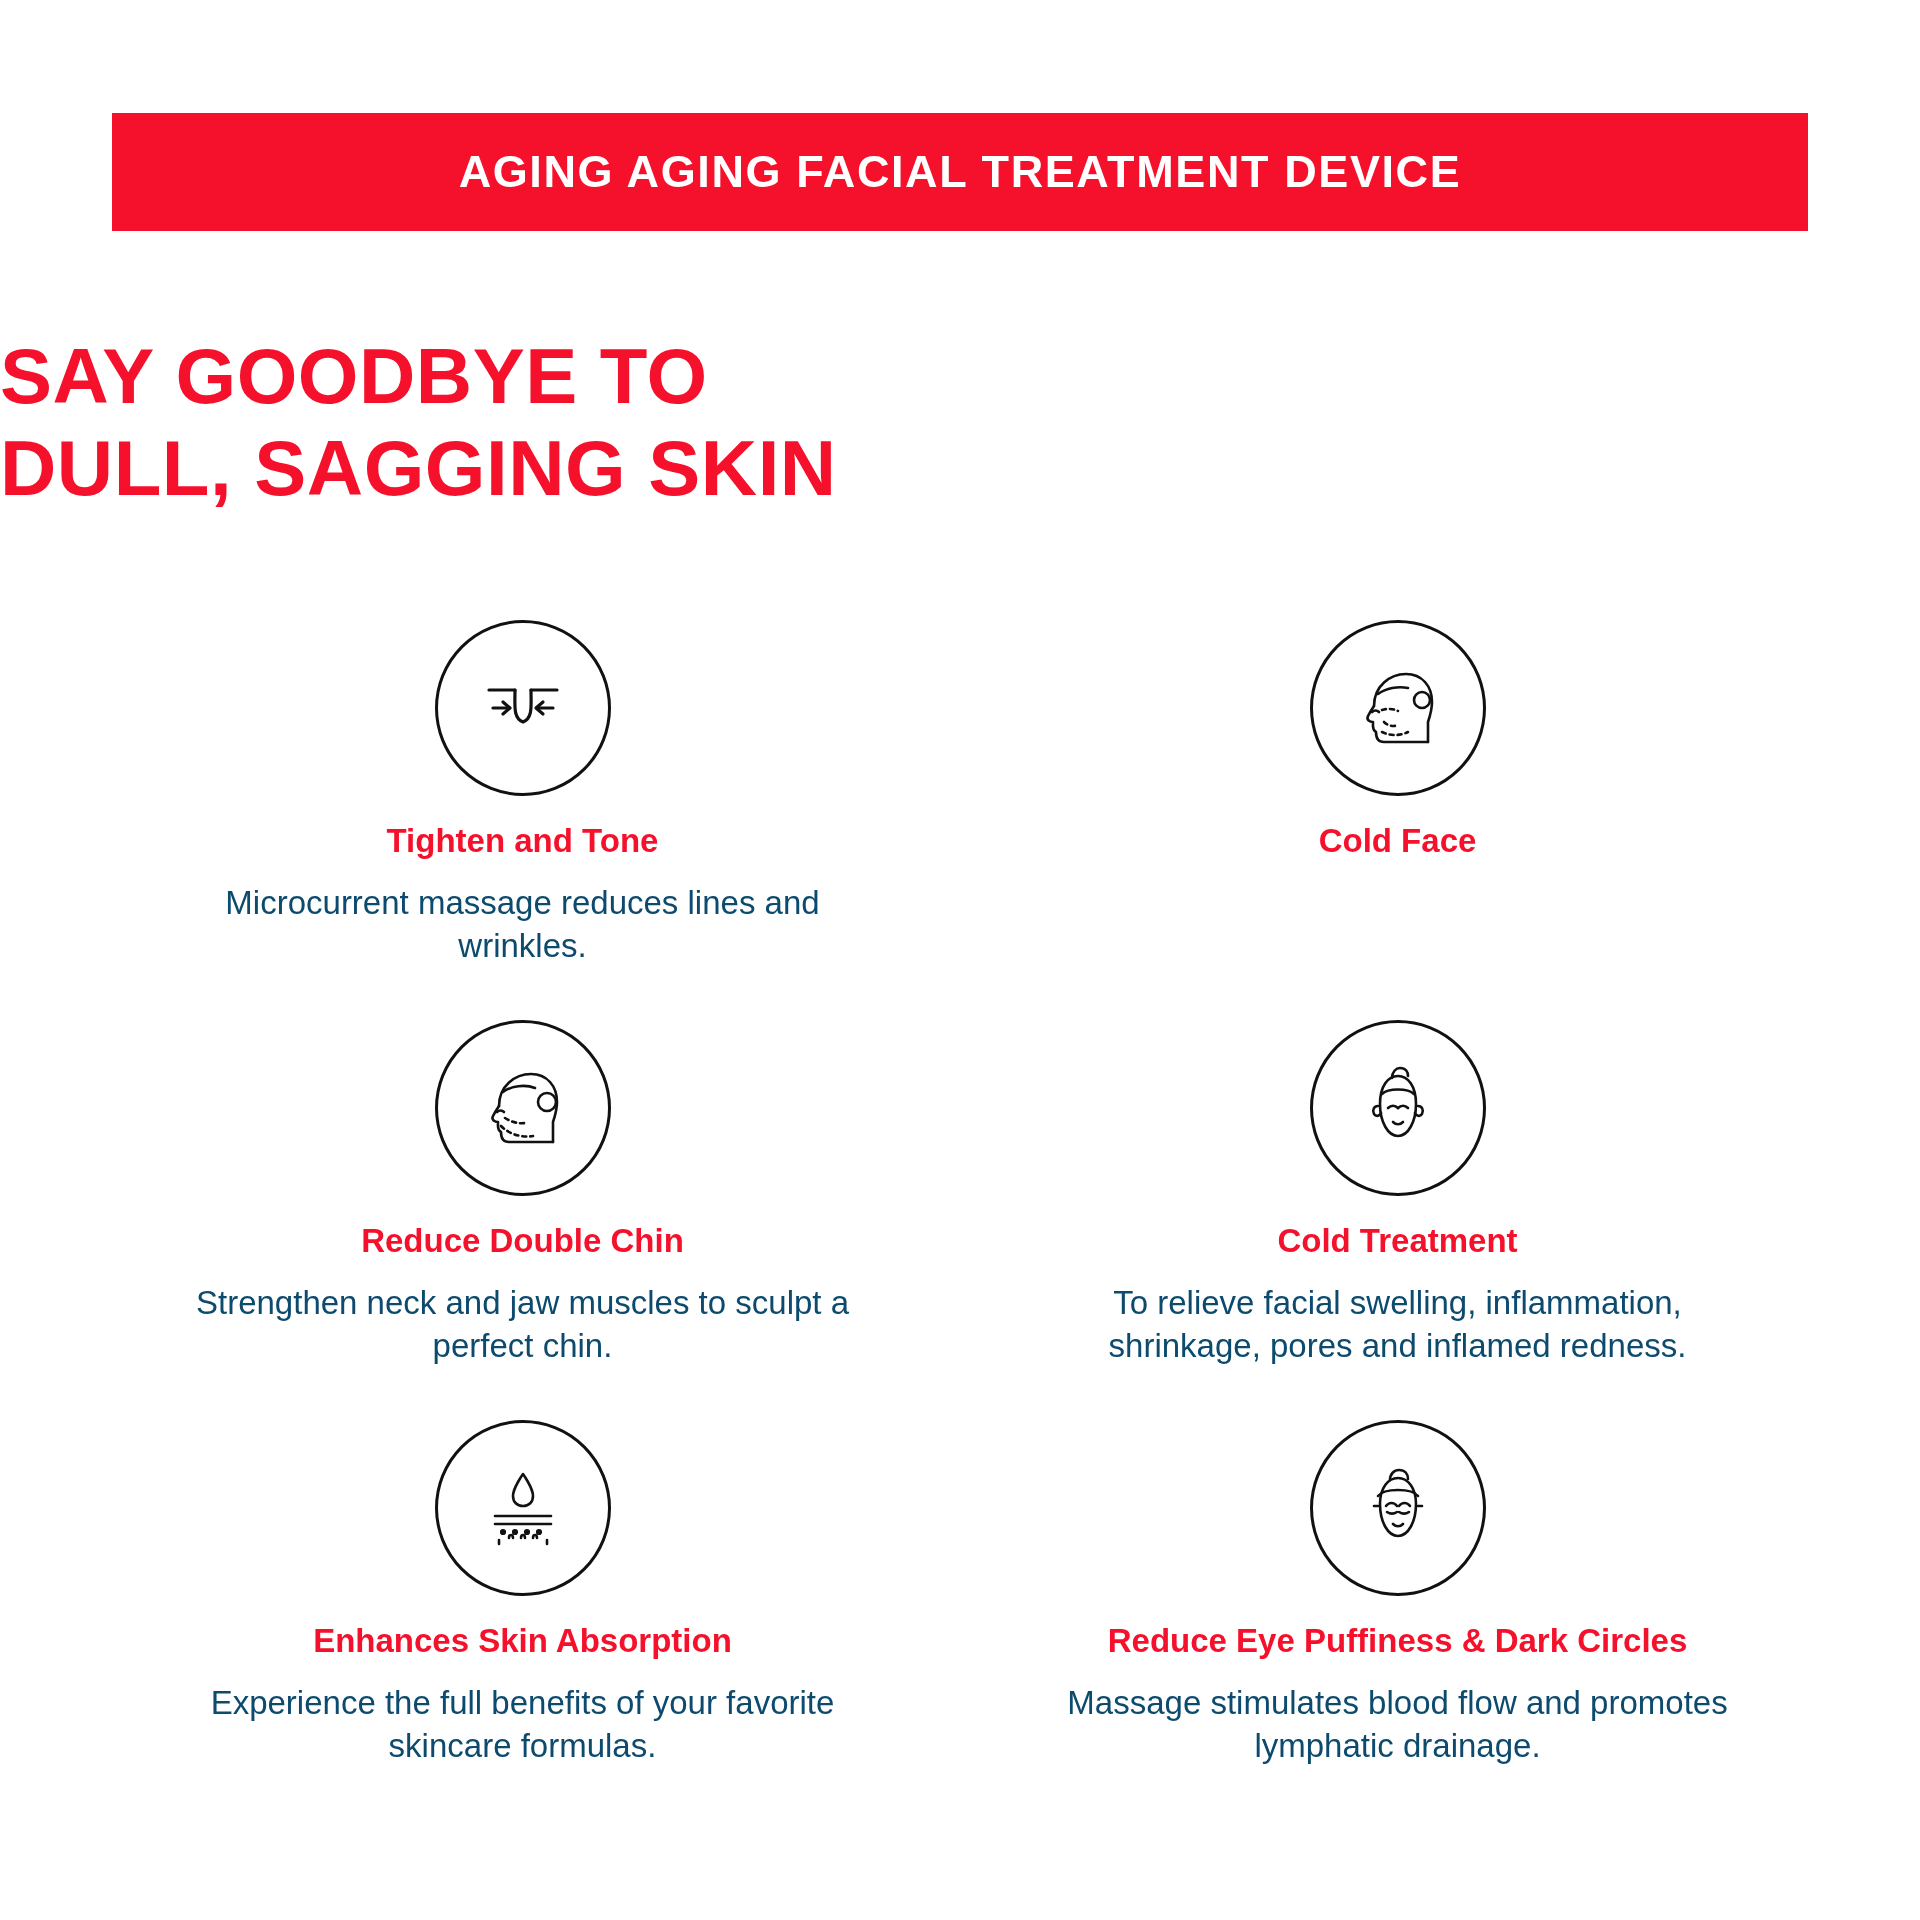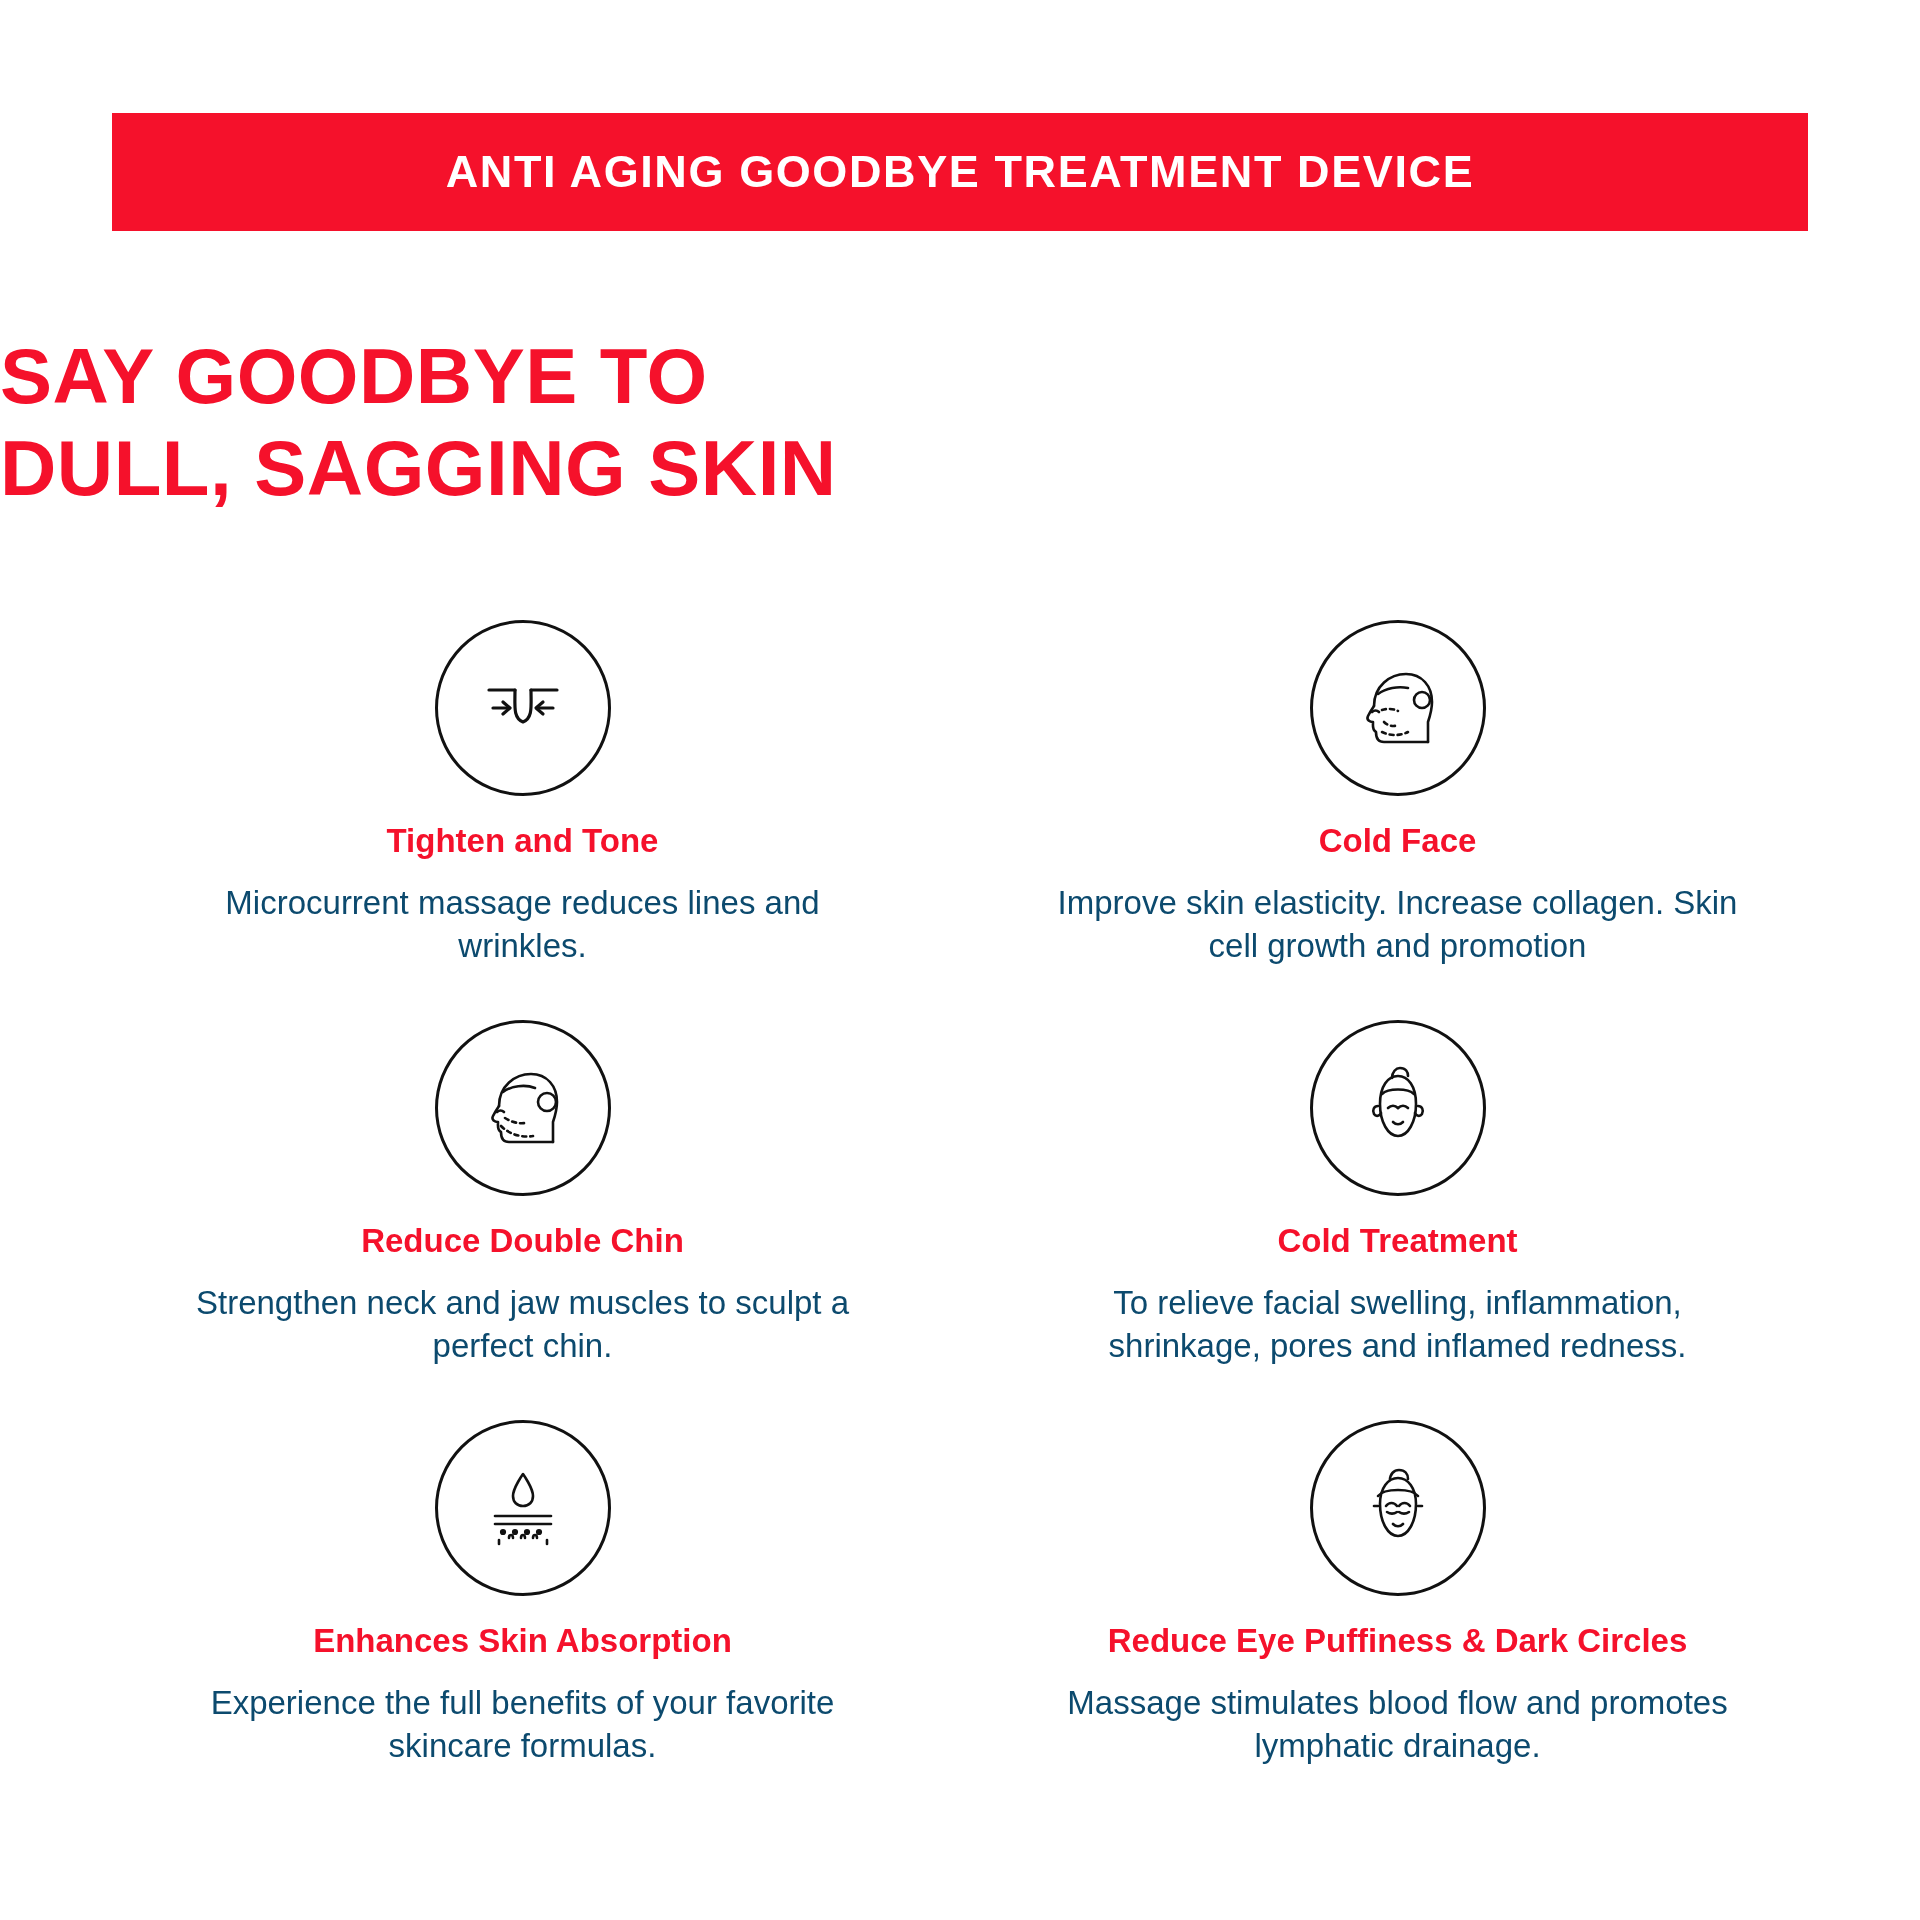--- a/index.html
+++ b/index.html
@@ -95,21 +95,21 @@
     line-height: 1.32;
     max-width: 720px;
   }
 </style>
 </head>
 <body>
 
 <div class="page">
 
   <div class="banner">
-    <div class="banner-title">ANTI AGING GOODBYE TREATMENT DEVICE</div>
+    <div class="banner-title">AGING AGING FACIAL TREATMENT DEVICE</div>
   </div>
 
   <div class="headline">
     <div>SAY GOODBYE TO</div>
     <div>DULL, SAGGING SKIN</div>
   </div>
 
   <div class="grid">
 
     <div class="cell">
@@ -135,21 +135,20 @@
           <path d="M36 58 C36 58 32 64 30 68 C28 72 32 74 35 74 C35 78 34 82 38 84 C38 90 40 94 46 94 L90 94"></path>
           <path d="M40 46 C48 40 60 38 70 40"></path>
           <path d="M34 64 C36 62 39 62 41 64"></path>
           <circle cx="84" cy="52" r="8"></circle>
           <path d="M46 74 C50 78 56 79 60 77" stroke-dasharray="4 4"></path>
           <path d="M44 62 C50 60 56 61 60 63" stroke-dasharray="4 4"></path>
           <path d="M44 84 C52 88 62 88 70 84" stroke-dasharray="4 4"></path>
         </svg>
       </div>
       <div class="feat-title">Cold Face</div>
-      <div class="feat-desc">Improve skin elasticity. Increase collagen. Skin cell growth and promotion</div>
     </div>
 
     <div class="cell">
       <div class="icon-circle">
         <svg width="120" height="120" viewBox="0 0 120 120" fill="none" stroke="#111" stroke-width="2.6" stroke-linecap="round" stroke-linejoin="round">
           <path d="M36 58 C36 38 52 26 68 26 C84 26 94 38 94 54 C94 62 92 68 90 74 L90 94"></path>
           <path d="M36 58 C36 58 32 64 30 68 C28 72 32 74 35 74 C35 78 34 82 38 84 C38 90 40 94 46 94 L90 94"></path>
           <path d="M40 44 C48 38 62 36 72 40"></path>
           <circle cx="84" cy="54" r="9"></circle>
           <path d="M34 64 C36 62 39 62 41 64"></path>

